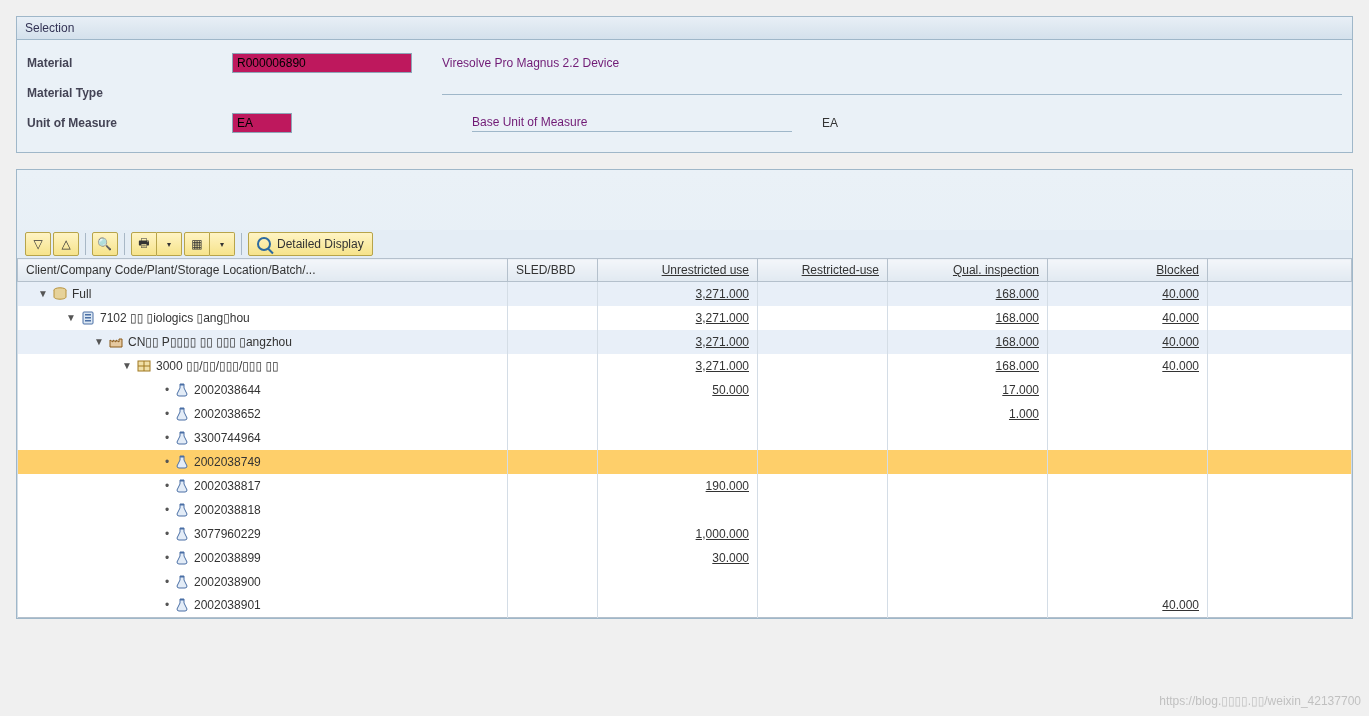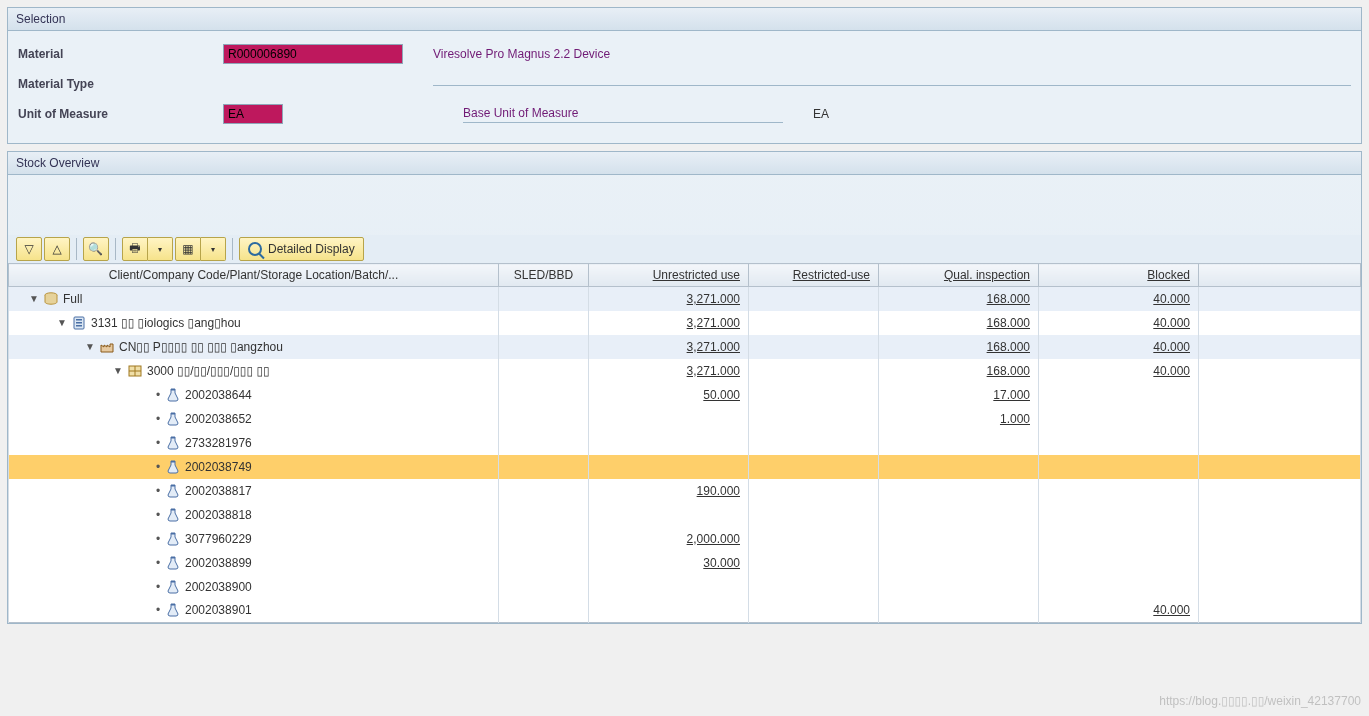--- a/index.html
+++ b/index.html
@@ -5,21 +5,21 @@
   * { box-sizing: border-box; margin: 0; padding: 0; }
   body {
     font-family: Arial, Helvetica, sans-serif;
     font-size: 12px;
     background: #f0f0f0;
     color: #333;
   }
   .panel {
     background: linear-gradient(#eaf1f7,#dde9f2);
     border: 1px solid #9fb7c9;
-    margin: 7px;
+    margin: 16px;
   }
   .panel-header {
     background: linear-gradient(#e8eff6,#d4e1ec);
     border-bottom: 1px solid #9fb7c9;
     padding: 4px 8px;
     font-size: 12px;
     color: #335;
   }
   .panel-body {
     padding: 8px 10px 14px 10px;
@@ -56,21 +56,21 @@
     position:relative; display:inline-block;
   }
   .glass::after{content:"";position:absolute;width:7px;height:2px;background:#2c6aa0;bottom:-3px;right:-5px;transform:rotate(45deg);}
   table.grid {
     width:100%; border-collapse:collapse; background:#fff;
     border:1px solid #b4c0cc;
   }
   table.grid th {
     background: linear-gradient(#f3f6fa,#e1e9f1);
     border:1px solid #b4c0cc; padding:4px 8px; font-weight:normal;
-    color:#333; text-align:center; white-space:nowrap;
+    color:#333; text-align:left; white-space:nowrap;
   }
   table.grid th.num, table.grid td.num { text-align:right;text-decoration:underline; }
   table.grid td {
     border-left:1px solid #d4dde6; border-right:1px solid #d4dde6;
     padding:3px 8px; white-space:nowrap; height:24px;
   }
   tr.alt { background:#e8eff8; }
   tr.sel { background:#fecf6a; }
   .tree-cell { display:flex; align-items:center; gap:4px; }
   .toggle { width:10px; display:inline-block; color:#555; font-size:10px; }
@@ -107,21 +107,20 @@
       <input class="form-input" style="width: 60px;" value="EA">
       <div style="width:150px"></div>
       <div class="form-desc" style="flex:0 0 320px;border-bottom:1px solid #9fb7c9;padding-bottom:2px">Base Unit of Measure</div>
       <div style="width:30px"></div>
       <div>EA</div>
     </div>
   </div>
 </div>
 
 <div class="panel">
-  <div class="panel-header">Stock Overview</div>
   <div class="panel-body" style="padding:0;background:#e4edf5;">
 
     <div class="stock-toolbar">
       <button class="tb-btn">
         <span class="icon">▽</span>
       </button>
       <button class="tb-btn">
         <span class="icon">△</span>
       </button>
       <span class="tb-sep"></span>
@@ -190,21 +189,21 @@
               <div class="tree-cell" style="padding-left:40px">
                 <span class="toggle">▼</span>
                 <span class="icon icon-comp">
                   <svg width="16" height="16" viewBox="0 0 16 16">
                     <rect x="3" y="2" width="10" height="12" rx="1" fill="#dbe7f3" stroke="#4a6fa5"></rect>
                     <rect x="5" y="4" width="6" height="1.5" fill="#4a6fa5"></rect>
                     <rect x="5" y="7" width="6" height="1.5" fill="#4a6fa5"></rect>
                     <rect x="5" y="10" width="6" height="1.5" fill="#4a6fa5"></rect>
                   </svg>
                 </span>
-                <span>3131 ▯▯   ▯iologics ▯ang▯hou</span>
+                <span>7102 ▯▯   ▯iologics ▯ang▯hou</span>
               </div>
             </td>
             <td></td>
             <td class="num">3,271.000</td>
             <td class="num"></td>
             <td class="num">168.000</td>
             <td class="num">40.000</td>
             <td></td>
           </tr>
           <tr class="alt">
@@ -293,21 +292,21 @@
             <td>
               <div class="tree-cell" style="padding-left:124px">
                 <span class="toggle"></span>
                 <span class="dot">•</span>
                 <span class="icon icon-batch">
                   <svg width="16" height="16" viewBox="0 0 16 16">
                     <path d="M6 2h4v4l3 6a2 2 0 0 1-2 2H5a2 2 0 0 1-2-2l3-6z" fill="#e3ecf7" stroke="#4a6fa5"></path>
                     <rect x="6" y="2" width="4" height="1.5" fill="#4a6fa5"></rect>
                   </svg>
                 </span>
-                <span>2733281976</span>
+                <span>3300744964</span>
               </div>
             </td>
             <td></td>
             <td class="num"></td>
             <td class="num"></td>
             <td class="num"></td>
             <td class="num"></td>
             <td></td>
           </tr>
           <tr class="sel">
@@ -381,21 +380,21 @@
                 <span class="icon icon-batch">
                   <svg width="16" height="16" viewBox="0 0 16 16">
                     <path d="M6 2h4v4l3 6a2 2 0 0 1-2 2H5a2 2 0 0 1-2-2l3-6z" fill="#e3ecf7" stroke="#4a6fa5"></path>
                     <rect x="6" y="2" width="4" height="1.5" fill="#4a6fa5"></rect>
                   </svg>
                 </span>
                 <span>3077960229</span>
               </div>
             </td>
             <td></td>
-            <td class="num">2,000.000</td>
+            <td class="num">1,000.000</td>
             <td class="num"></td>
             <td class="num"></td>
             <td class="num"></td>
             <td></td>
           </tr>
           <tr>
             <td>
               <div class="tree-cell" style="padding-left:124px">
                 <span class="toggle"></span>
                 <span class="dot">•</span>

